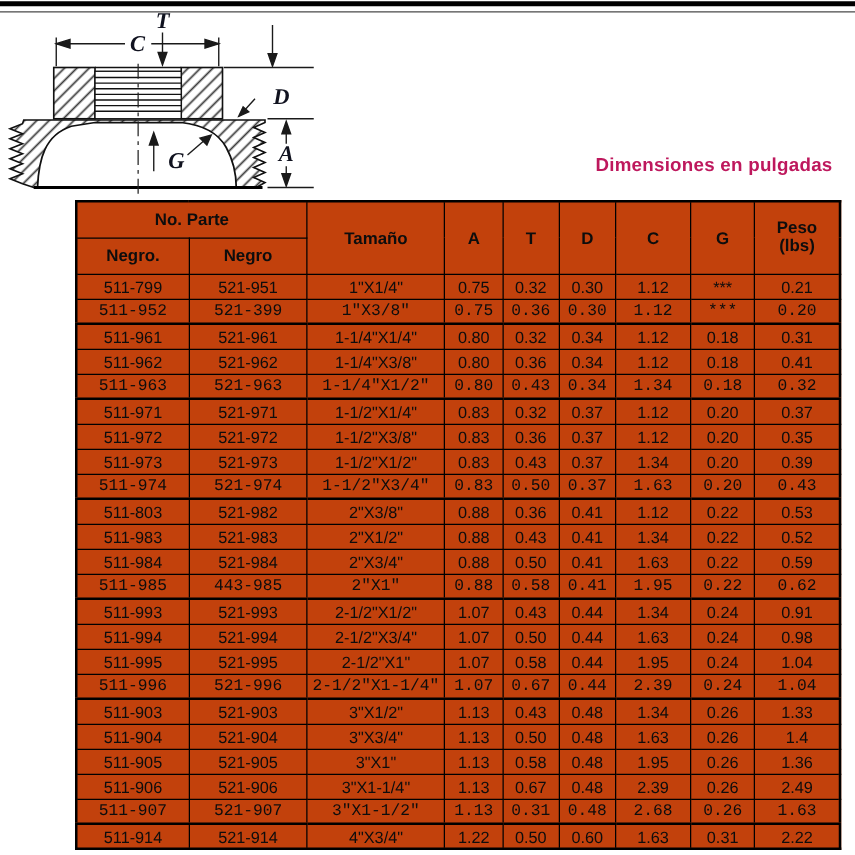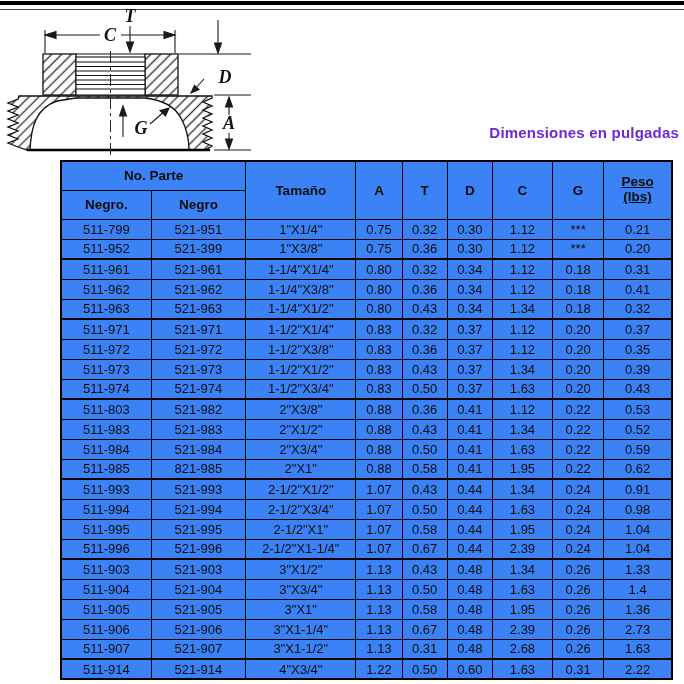--- a/index.html
+++ b/index.html
@@ -11,34 +11,34 @@
   }
   .page { position: absolute; inset: 0; background: #ffffff; }
   .rule-thick { position: absolute; left: 0; top: 1px; width: 684px; height: 4px; background: #000; }
   .rule-thin  { position: absolute; left: 0; top: 9px; width: 684px; height: 1px; background: #4a4a4a; }
 
   .diagram { position: absolute; left: 5px; top: 7px; width: 250px; height: 152px; }
   .diagram svg { display: block; }
   .dim-label { font-family: "Liberation Serif", serif; font-style: italic; font-weight: 700;
                font-size: 18px; fill: #10121f; }
 
-  .caption { position: absolute; right: 5px; top: 124px; font-size: 15px; font-weight: 700; color: #6d28d9; letter-spacing: 0.2px; }
+  .caption { position: absolute; right: 18px; top: 124px; font-size: 15px; font-weight: 700; color: #be185d; letter-spacing: 0.2px; }
 
   table.dims { position: absolute; left: 60px; top: 160px;
     border-collapse: collapse; table-layout: fixed; width: 613px;
-    border: 2px solid #000; background: #3b82f6; }
+    border: 2px solid #000; background: #c2410c; }
   table.dims th, table.dims td {
     border: 1px solid #000; text-align: center; vertical-align: middle;
     padding: 0 2px; overflow: hidden; white-space: nowrap; color: #0d0d0d;
   }
   table.dims thead th { font-weight: 700; font-size: 13.5px; height: 29px; }
   table.dims thead th.two-line { line-height: 1.1; }
   table.dims tbody td { height: 20px; font-size: 13px; }
-  table.dims tbody tr.group-end td { border-bottom-width: 2px; }
-  .peso-sub { display: block; text-decoration: underline; }
+  table.dims tbody tr.group-end td { border-bottom-width: 2px; font-family: Liberation Mono, monospace; }
+  .peso-sub { display: block; }
 </style>
 </head>
 <body>
 
 <div class="page">
   <div class="rule-thick"></div>
   <div class="rule-thin"></div>
 
   <div class="diagram">
     <svg width="250" height="152" viewBox="0 0 250 152">
@@ -272,21 +272,21 @@
           <td>2"X3/4"</td>
           <td>0.88</td>
           <td>0.50</td>
           <td>0.41</td>
           <td>1.63</td>
           <td>0.22</td>
           <td>0.59</td>
         </tr>
         <tr class="group-end">
           <td>511-985</td>
-          <td>821-985</td>
+          <td>443-985</td>
           <td>2"X1"</td>
           <td>0.88</td>
           <td>0.58</td>
           <td>0.41</td>
           <td>1.95</td>
           <td>0.22</td>
           <td>0.62</td>
         </tr>
         <tr>
           <td>511-993</td>
@@ -367,21 +367,21 @@
         </tr>
         <tr>
           <td>511-906</td>
           <td>521-906</td>
           <td>3"X1-1/4"</td>
           <td>1.13</td>
           <td>0.67</td>
           <td>0.48</td>
           <td>2.39</td>
           <td>0.26</td>
-          <td>2.73</td>
+          <td>2.49</td>
         </tr>
         <tr class="group-end">
           <td>511-907</td>
           <td>521-907</td>
           <td>3"X1-1/2"</td>
           <td>1.13</td>
           <td>0.31</td>
           <td>0.48</td>
           <td>2.68</td>
           <td>0.26</td>

